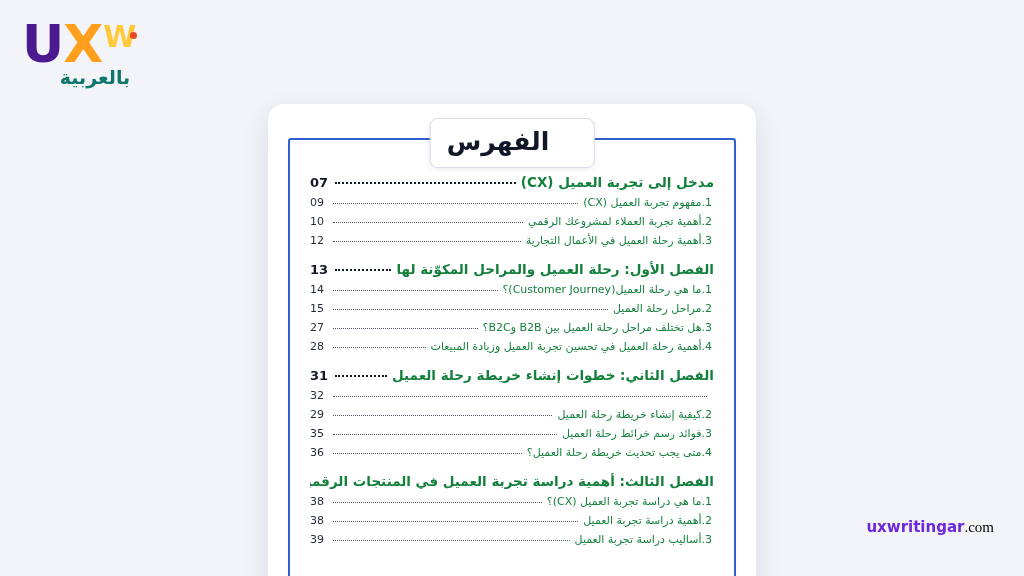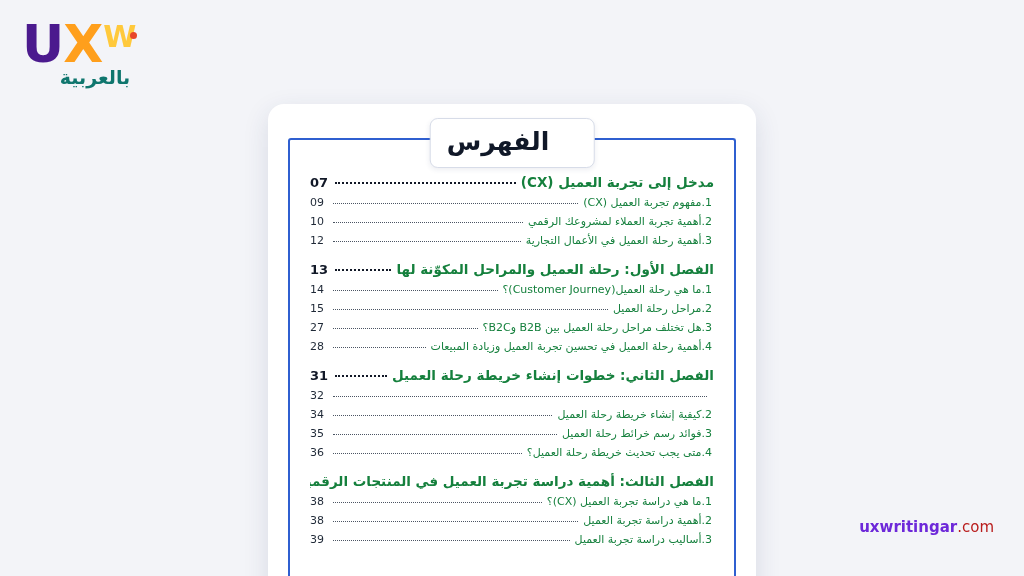--- a/index.html
+++ b/index.html
@@ -187,21 +187,22 @@
     font-size: 15px;
     direction: ltr;
     text-align: right;
   }
   .brand .b1 {
     color: #6d28d9;
     font-weight: bold;
     margin-left: 46px;
   }
   .brand .b2 {
-    color: #b91c1c;
+    color: #000000;
+    font-family: Liberation Serif, serif;
   }
 </style>
 </head>
 <body>
 
 <div class="logo">
   <div class="logo-ux">
     <span>U</span>
     <span class="logo-x">X</span>
     <span class="logo-w">W</span>
@@ -273,21 +274,21 @@
           <span class="dots"></span>
           <span class="pg">31</span>
         </div>
         <div class="row sub-row">
           <span class="dots"></span>
           <span class="pg">32</span>
         </div>
         <div class="row sub-row">
           <span class="label">2.كيفية إنشاء خريطة رحلة العميل</span>
           <span class="dots"></span>
-          <span class="pg">34</span>
+          <span class="pg">29</span>
         </div>
         <div class="row sub-row">
           <span class="label">3.فوائد رسم خرائط رحلة العميل</span>
           <span class="dots"></span>
           <span class="pg">35</span>
         </div>
         <div class="row sub-row">
           <span class="label">4.متى يجب تحديث خريطة رحلة العميل؟</span>
           <span class="dots"></span>
           <span class="pg">36</span>

